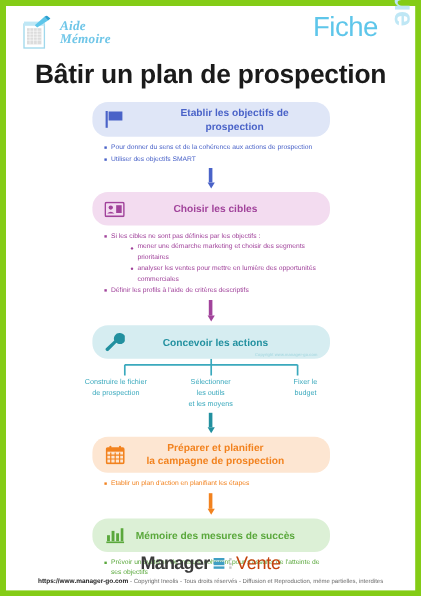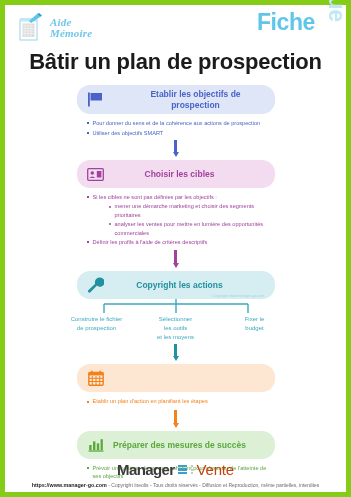--- a/index.html
+++ b/index.html
@@ -22,21 +22,21 @@
   .brand{position:absolute;left:13px;top:8px;display:flex;align-items:center;gap:4px;}
   .brand-logo{width:28px;height:30px;position:relative;}
   .brand-text{line-height:1.02;}
   .brand-text div{
     font-family:"Liberation Serif","DejaVu Serif",serif;
     font-style:italic;font-size:11px;color:#6fc6e8;font-weight:600;
     letter-spacing:.2px;
   }
   .fiche{
     position:absolute;right:31px;top:4px;
-    font-size:23px;font-weight:bold;color:#5ec6ea;letter-spacing:-.4px;margin-left:44px;
+    font-size:23px;font-weight:normal;color:#5ec6ea;letter-spacing:-.4px;margin-left:44px;
   }
   .pratique{
     position:absolute;right:-4px;top:1px;
     width:74px;
     transform:rotate(90deg);transform-origin:top right;
     font-size:23px;font-weight:bold;color:#bfe7f5;letter-spacing:-.3px;
     white-space:nowrap;
   }
   .title{
     position:absolute;left:0;right:0;top:44px;text-align:center;
@@ -200,21 +200,21 @@
       <div class="head" style="border-top:5px solid #a1439b;"></div>
     </div>
 
     <div class="bar" style="background:#d6edf1;color:#22909f;margin-top:3px;">
       <span class="ic">
         <svg width="17" height="16" viewBox="0 0 17 16">
           <path d="M12.5 0.6 a4.6 4.6 0 0 0-4.3 6.2 L1.3 13.2 a1.5 1.5 0 0 0 2.1 2.1 L10 8.6 a4.6 4.6 0 1 0 2.5-8z
                    M13.6 2.4 l-2.4 2.4 1.5 1.5 2.4-2.4 a3.2 3.2 0 0 1-1.5-1.5z" fill="#22909f"></path>
         </svg>
       </span>
-      <span class="lbl">Copyright les actions</span>
+      <span class="lbl">Concevoir les actions</span>
       <span class="watermark">Copyright www.manager-go.com</span>
     </div>
 
     <div class="branch">
       <svg width="198" height="16" viewBox="0 0 198 16">
         <line x1="99" y1="0" x2="99" y2="5" stroke="#3aa9bd" stroke-width="1.4"></line>
         <line x1="27" y1="5" x2="171" y2="5" stroke="#3aa9bd" stroke-width="1.4"></line>
         <line x1="27" y1="5" x2="27" y2="14" stroke="#3aa9bd" stroke-width="1.4"></line>
         <line x1="99" y1="5" x2="99" y2="14" stroke="#3aa9bd" stroke-width="1.4"></line>
         <line x1="171" y1="5" x2="171" y2="14" stroke="#3aa9bd" stroke-width="1.4"></line>
@@ -243,20 +243,22 @@
           <rect x="11.2" y="0.4" width="1.6" height="3.4" rx=".6" fill="#f2821e"></rect>
           <g stroke="#f2821e" stroke-width="1">
             <line x1="4.3" y1="6" x2="4.3" y2="15"></line>
               <line x1="8" y1="6" x2="8" y2="15"></line>
             <line x1="11.7" y1="6" x2="11.7" y2="15"></line>
             <line x1="1" y1="8.3" x2="15" y2="8.3"></line>
               <line x1="1" y1="11.5" x2="15" y2="11.5"></line>
           </g>
         </svg>
       </span>
+      <span class="lbl" style="white-space:pre-line;">Préparer et planifier
+la campagne de prospection</span>
     </div>
     <div class="bullets" style="color:#f2821e;">
       <ul>
         <li>Etablir un plan d'action en planifiant les étapes</li>
       </ul>
     </div>
     <div class="arrow" style="margin-top:4px;">
       <div class="stem" style="height:13px;background:#f2821e;"></div>
       <div class="head" style="border-top:5px solid #f2821e;"></div>
     </div>
@@ -264,21 +266,21 @@
     <div class="bar" style="background:#dcf0d6;color:#5aa83c;margin-top:3px;">
       <span class="ic">
         <svg width="16" height="14" viewBox="0 0 16 14">
           <rect x="1.2" y="7" width="2.4" height="5" fill="#5aa83c"></rect>
           <rect x="5" y="3.4" width="2.4" height="8.6" fill="#5aa83c"></rect>
           <rect x="8.8" y="5.4" width="2.4" height="6.6" fill="#5aa83c"></rect>
           <rect x="12.6" y="1.2" width="2.2" height="10.8" fill="#5aa83c"></rect>
           <line x1="0.6" y1="13" x2="15.4" y2="13" stroke="#5aa83c" stroke-width="1.3"></line>
         </svg>
       </span>
-      <span class="lbl">Préparer des mesures de succès</span>
+      <span class="lbl">Mémoire des mesures de succès</span>
     </div>
     <div class="bullets" style="color:#5aa83c;">
       <ul>
         <li>Prévoir un système de mesure cohérent pour s'assurer de l'atteinte de ses objectifs</li>
       </ul>
     </div>
 
   </div>
 
   <div class="footer">

